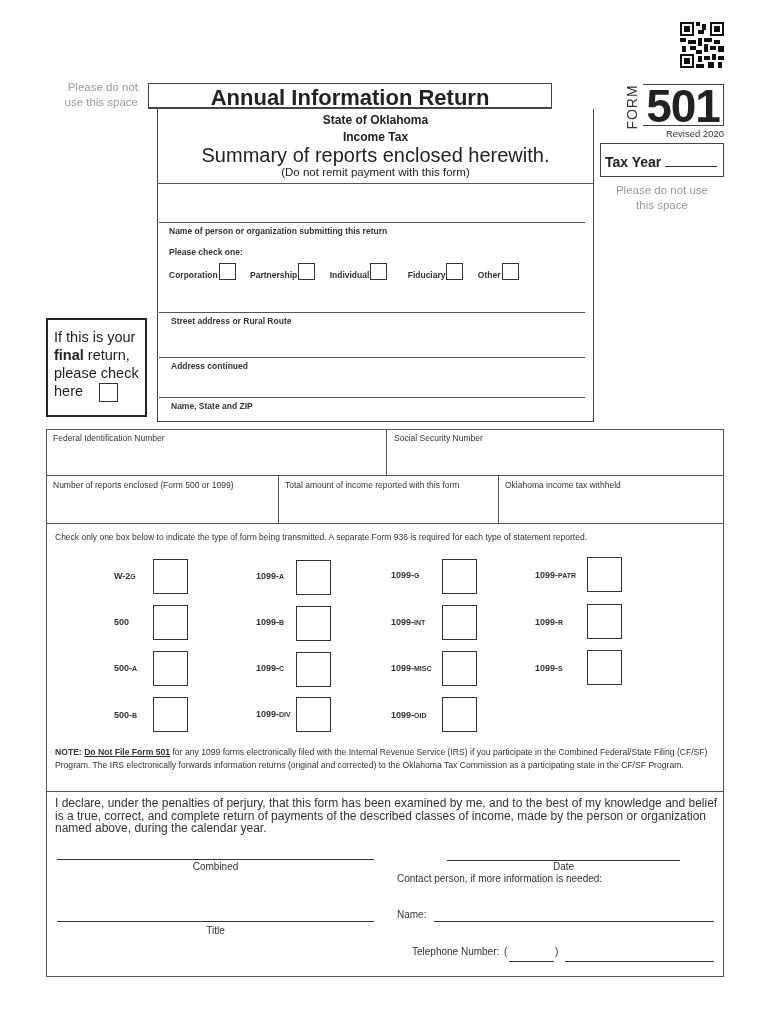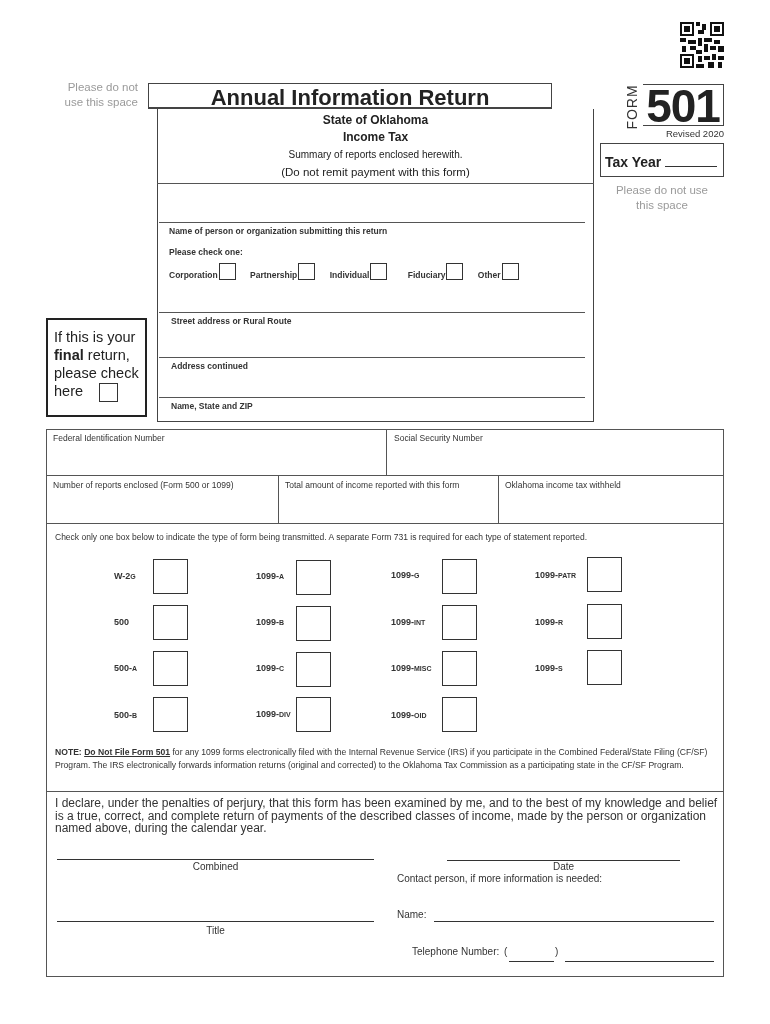--- a/index.html
+++ b/index.html
@@ -6,21 +6,21 @@
   body { width:770px; height:1024px; background:#fff; position:relative; font-family:"Liberation Sans", sans-serif; color:#222; overflow:hidden; }
   .abs { position:absolute; }
   .gray { color:#9a9a9a; }
   .qr { left:680px; top:22px; width:44px; height:46px; }
   .pleasedo-l { left:50px; top:80px; width:88px; text-align:right; font-size:11.5px; line-height:15px; }
   .pleasedo-r { left:612px; top:183px; width:100px; text-align:center; font-size:11.5px; line-height:15px; }
   .title-box { left:148px; top:83px; width:404px; height:26px; border:1.5px solid #444; border-bottom-width:2px; text-align:center; font-size:22px; font-weight:bold; line-height:27px; box-sizing:border-box; }
   .main-box { left:157px; top:109px; width:437px; height:313px; border:1.5px solid #444; border-top:none; box-sizing:border-box; }
   .subtitle { left:157px; top:112px; width:437px; text-align:center; }
   .sub1 { font-size:12px; font-weight:bold; line-height:17px; }
-  .sub2 { font-size:10px; line-height:18px; }
+  .sub2 { font-size:20px; line-height:18px; }
   .sub3 { font-size:11.5px; line-height:16px; }
   .hline { height:0; border-top:1.2px solid #555; }
   .label-b { font-size:8.5px; font-weight:bold; color:#333; }
   .chk { display:inline-block; width:17px; height:17px; border:1.3px solid #333; box-sizing:border-box; vertical-align:bottom; margin-left:1px; }
   .typerow { left:169px; top:263px; font-size:8.5px; font-weight:bold; color:#333; }
   .typerow .it { display:inline-block; margin-right:12px; }
   .form-vert { left:624px; top:84px; width:18px; height:46px; }
   .form-vert span { position:absolute; left:0; top:46px; transform:rotate(-90deg); transform-origin:0 0; font-size:14px; letter-spacing:1px; color:#333; width:46px; text-align:center; }
   .box501 { left:643px; top:84px; width:81px; height:42px; border:1.3px solid #444; border-left:none; box-sizing:border-box; font-size:46px; font-weight:bold; line-height:42px; text-align:center; letter-spacing:-1px; }
   .revised { left:640px; top:128px; width:84px; text-align:right; font-size:9.5px; color:#333; }
@@ -138,21 +138,21 @@
 <div class="abs cell-label" style="left:53px; top:480px;">Number of reports enclosed (Form 500 or 1099)</div>
 <div class="abs" style="left:48px; top:492px; width:227px; height:30px;"></div>
 <div class="abs vline" style="left:278px; top:475px; height:48px;"></div>
 <div class="abs cell-label" style="left:285px; top:480px;">Total amount of income reported with this form</div>
 <div class="abs" style="left:280px; top:492px; width:216px; height:30px;"></div>
 <div class="abs vline" style="left:498px; top:475px; height:48px;"></div>
 <div class="abs cell-label" style="left:505px; top:480px;">Oklahoma income tax withheld</div>
 <div class="abs" style="left:500px; top:492px; width:222px; height:30px;"></div>
 <div class="abs hline" style="left:46px; top:523px; width:678px;"></div>
 
-<div class="abs cell-label" style="left:55px; top:532px;">Check only one box below to indicate the type of form being transmitted. A separate Form 731 is required for each type of statement reported.</div>
+<div class="abs cell-label" style="left:55px; top:532px;">Check only one box below to indicate the type of form being transmitted. A separate Form 936 is required for each type of statement reported.</div>
 
 <div class="abs ftype" style="left:114px; top:571px;"><span>W-2</span><small>G</small></div>
 <div class="abs bigchk" style="left:153px; top:559px;"></div>
 <div class="abs ftype" style="left:114px; top:617px;"><span>500</span><small></small></div>
 <div class="abs bigchk" style="left:153px; top:605px;"></div>
 <div class="abs ftype" style="left:114px; top:663px;"><span>500-</span><small>A</small></div>
 <div class="abs bigchk" style="left:153px; top:651px;"></div>
 <div class="abs ftype" style="left:114px; top:710px;"><span>500-</span><small>B</small></div>
 <div class="abs bigchk" style="left:153px; top:697px;"></div>
 

